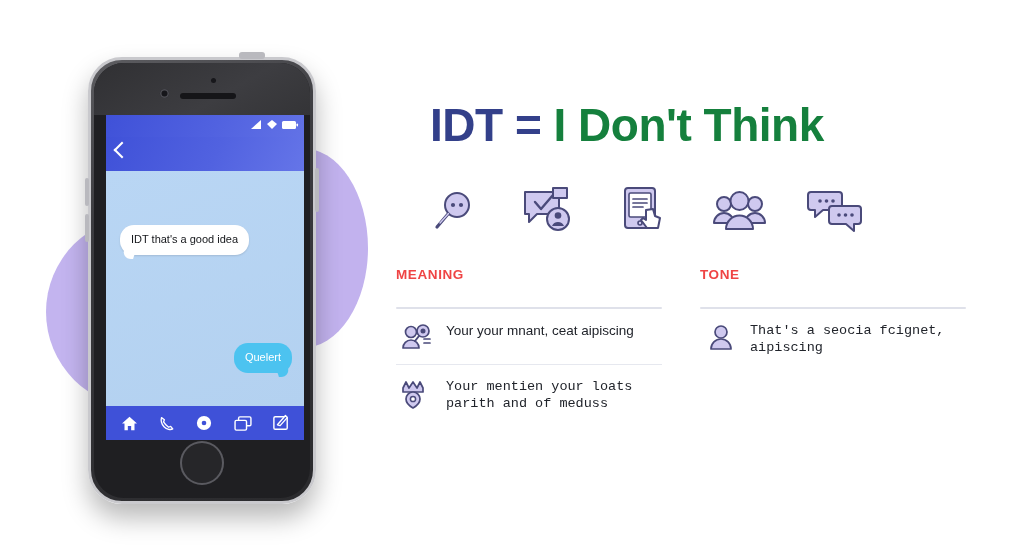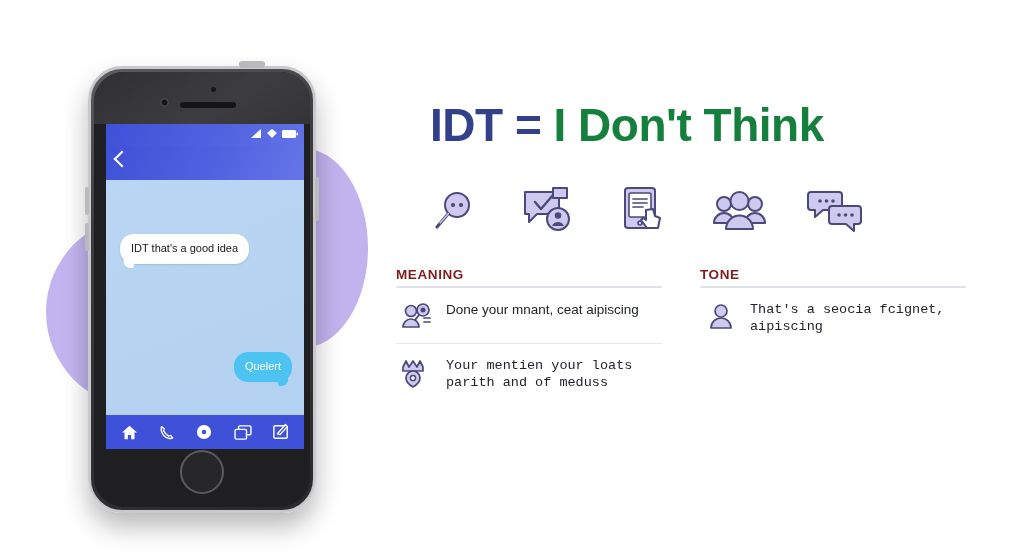--- a/index.html
+++ b/index.html
@@ -18,21 +18,20 @@
   .blob-right{left:236px;top:148px;width:132px;height:200px;border-radius:50%;background:#c2b2ee;}
 
   
   .phone{
     position:absolute;left:88px;top:57px;width:228px;height:447px;
     background:linear-gradient(155deg,#5d5d61 0%,#3c3c40 30%,#2a2a2d 100%);
     border-radius:34px;
     box-shadow:0 14px 26px rgba(0,0,0,.28);
     border:3px solid #c9c9cd;
     box-sizing:border-box;
-    margin-top:9px;
   }
   .phone-inner{position:absolute;inset:3px;border-radius:30px;background:#1f1f22;overflow:hidden;}
   .phone-top{position:absolute;left:0;right:0;top:0;height:52px;background:linear-gradient(150deg,#303033 0%,#3d3d41 60%,#343437 100%);}
   .cam{position:absolute;left:66px;top:26px;width:9px;height:9px;border-radius:50%;background:#16161a;box-shadow:inset 0 0 0 1.5px #4c4c52;}
   .speaker{position:absolute;left:86px;top:30px;width:56px;height:6px;border-radius:3px;background:#151518;}
   .sensor{position:absolute;left:117px;top:15px;width:5px;height:5px;border-radius:50%;background:#17171b;}
   .side-btn{position:absolute;left:-6px;width:4px;border-radius:3px;background:#b9b9be;}
   .side-btn.b1{top:118px;height:28px;}
   .side-btn.b2{top:154px;height:28px;}
   .side-btn.right{left:auto;right:-6px;top:108px;height:44px;}
@@ -61,22 +60,22 @@
   }
   .title .eq{font-weight:600;}
   .title .rest{color:#15803d;}
 
   .iconrow{display:flex;align-items:flex-end;gap:40px;margin:30px 0 0 28px;height:58px;}
   .iconrow .ico{width:56px;height:56px;display:flex;align-items:center;justify-content:center;}
 
   .cols{display:flex;gap:38px;margin-top:28px;}
   .col{flex:1;min-width:0;}
   .col-head{
-    font-size:13.5px;font-weight:700;color:#7f1d1d;letter-spacing:.6px;
-    padding-bottom:4px;
+    font-size:13.5px;font-weight:700;color:#ef4444;letter-spacing:.6px;
+    padding-bottom:25px;
   }
   .rule{height:2px;background:#dfe1ea;border-radius:1px;}
   .row{display:flex;align-items:flex-start;gap:12px;padding:13px 0 12px 4px;border-bottom:1.5px solid #e6e8ef;}
   .row:last-child{border-bottom:none;font-family:Liberation Mono, monospace;}
   .row .ri{flex:0 0 34px;height:30px;display:flex;align-items:center;justify-content:center;}
   .row .rt{font-size:13.5px;line-height:1.28;color:#21242b;}
 
   svg{overflow:visible;}
 </style>
 </head>
@@ -226,21 +225,21 @@
           <div class="ri">
             <svg width="30" height="26" viewBox="0 0 30 26">
               <circle cx="9" cy="8" r="5.5" fill="#cfc9ef" stroke="#4a4a7a" stroke-width="1.7"></circle>
               <path d="M1 24 a8 8 0 0 1 16 0 z" fill="#cfc9ef" stroke="#4a4a7a" stroke-width="1.7" stroke-linejoin="round"></path>
               <circle cx="21" cy="7" r="6" fill="#cfc9ef" stroke="#4a4a7a" stroke-width="1.7"></circle>
               <path d="M21 4.5 a2.5 2.5 0 1 1 0 5 a2.5 2.5 0 1 1 0 -5" fill="#4a4a7a"></path>
               <path d="M17 12 L13 17" stroke="#4a4a7a" stroke-width="2" stroke-linecap="round"></path>
               <path d="M22 15 h6 M22 19 h6" stroke="#4a4a7a" stroke-width="1.7" stroke-linecap="round"></path>
             </svg>
           </div>
-          <div class="rt">Done your mnant, ceat aipiscing</div>
+          <div class="rt">Your your mnant, ceat aipiscing</div>
         </div>
 
         <div class="row">
           <div class="ri">
             <svg width="30" height="28" viewBox="0 0 30 28">
               <path d="M4 3 l3 6 l4 -6 l4 6 l3 -6 l3 6 v4 h-20 v-4 z" fill="#cfc9ef" stroke="#4a4a7a" stroke-width="1.7" stroke-linejoin="round"></path>
               <path d="M11 13 a7 7 0 0 1 7 7 c0 5 -7 9 -7 9 s-7 -4 -7 -9 a7 7 0 0 1 7 -7 z" fill="#cfc9ef" stroke="#4a4a7a" stroke-width="1.7" stroke-linejoin="round"></path>
               <circle cx="11" cy="20" r="2.6" fill="#ffffff" stroke="#4a4a7a" stroke-width="1.5"></circle>
             </svg>
           </div>

